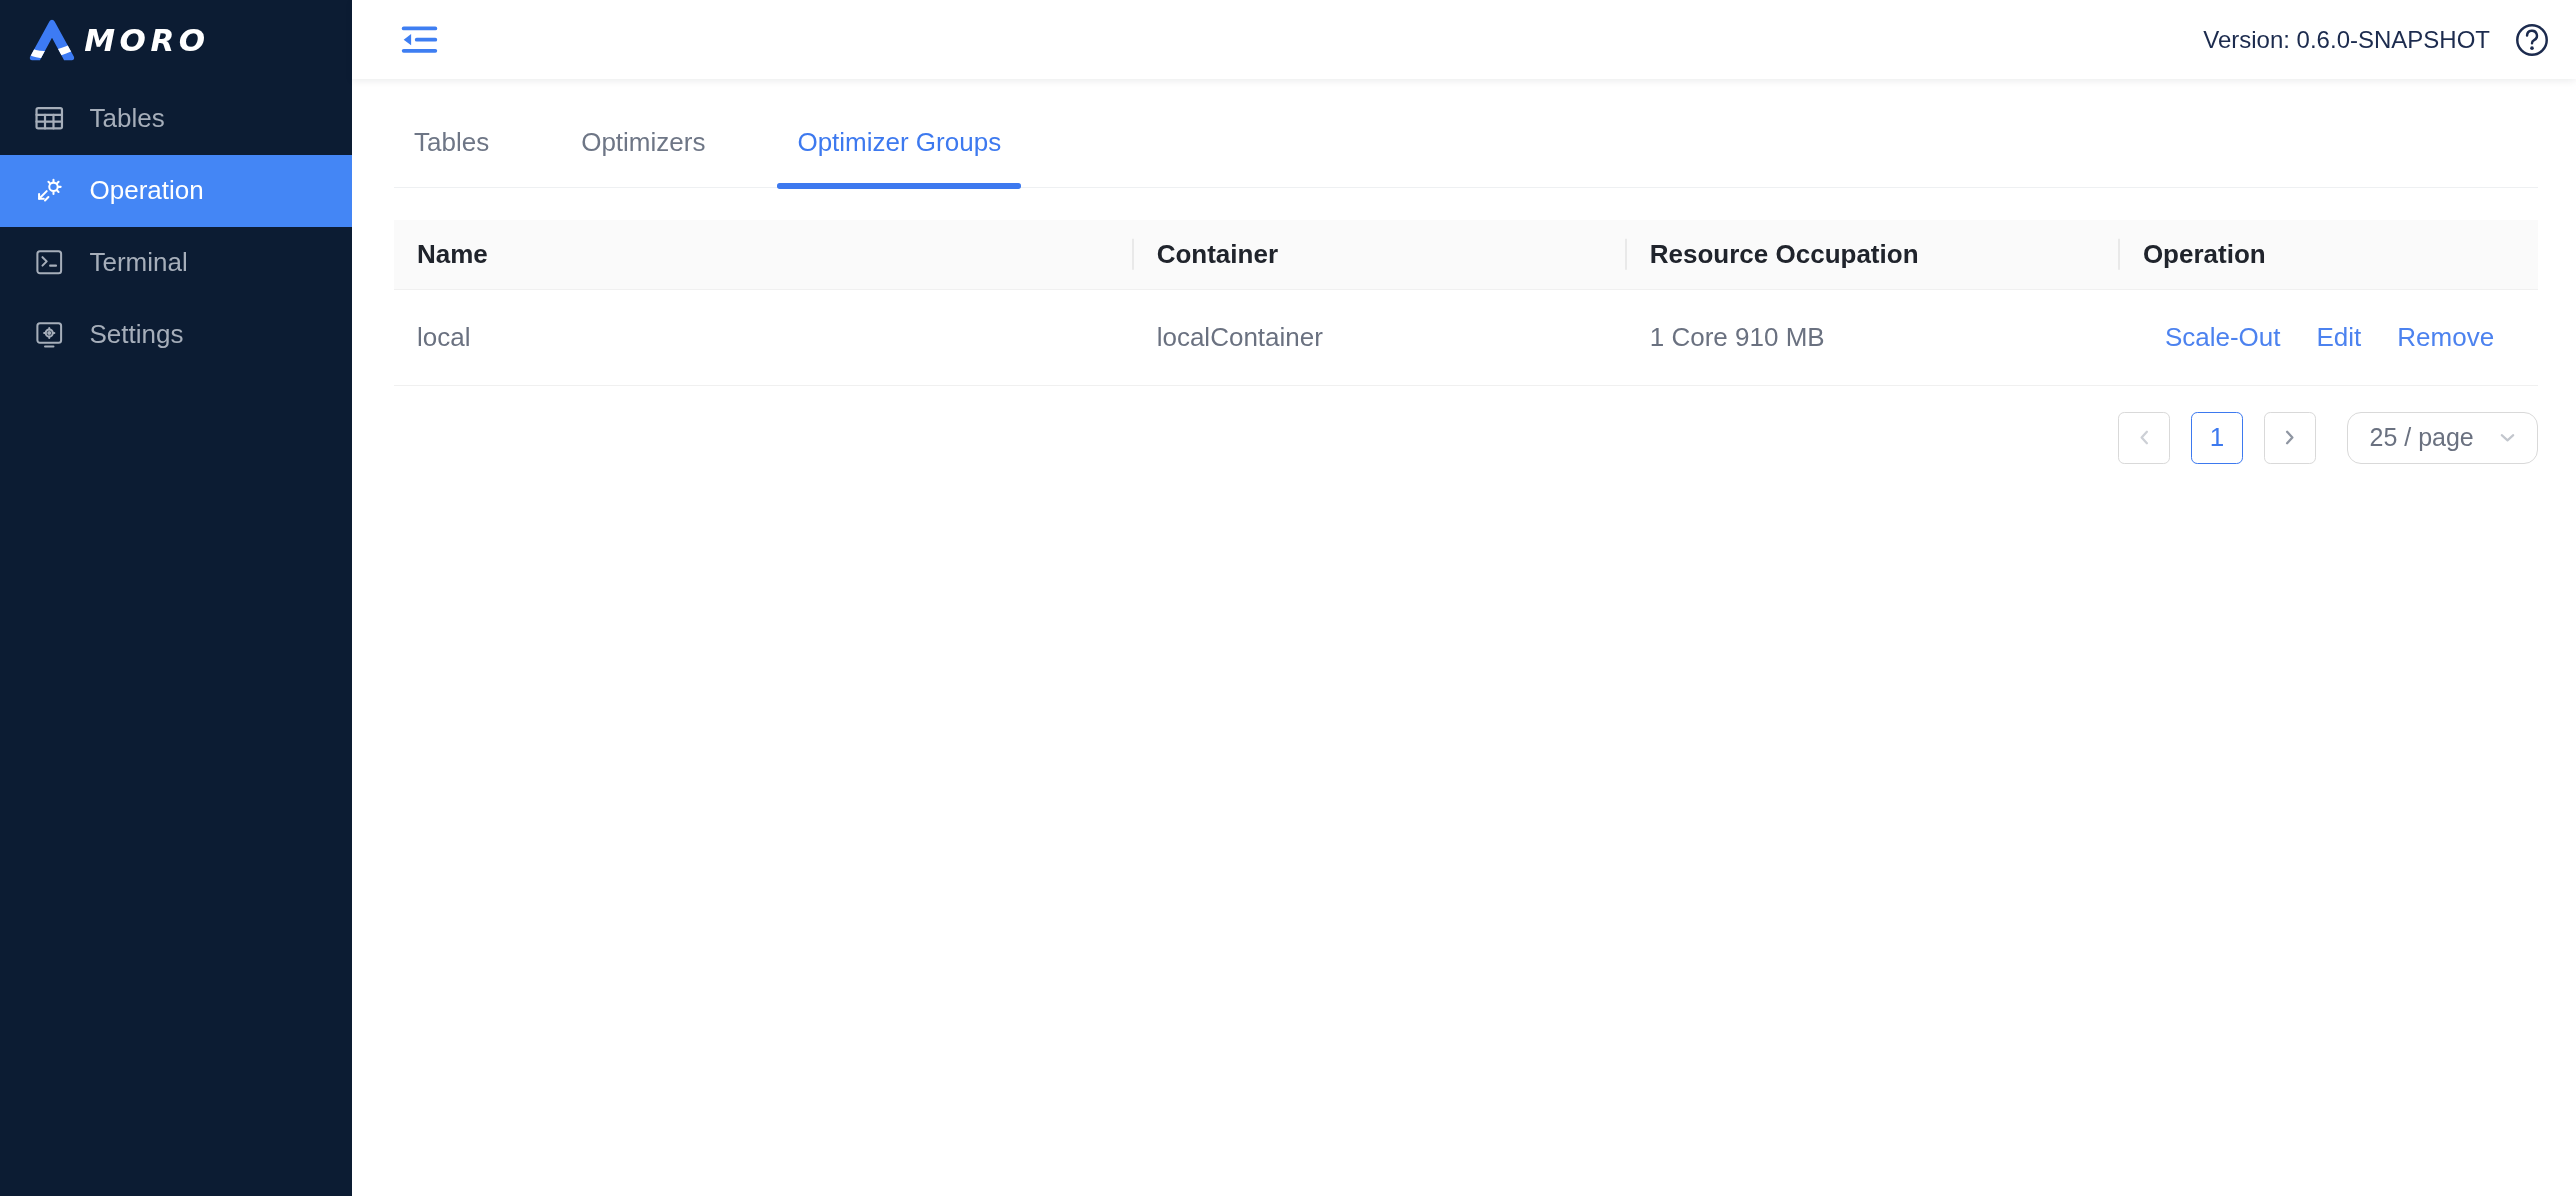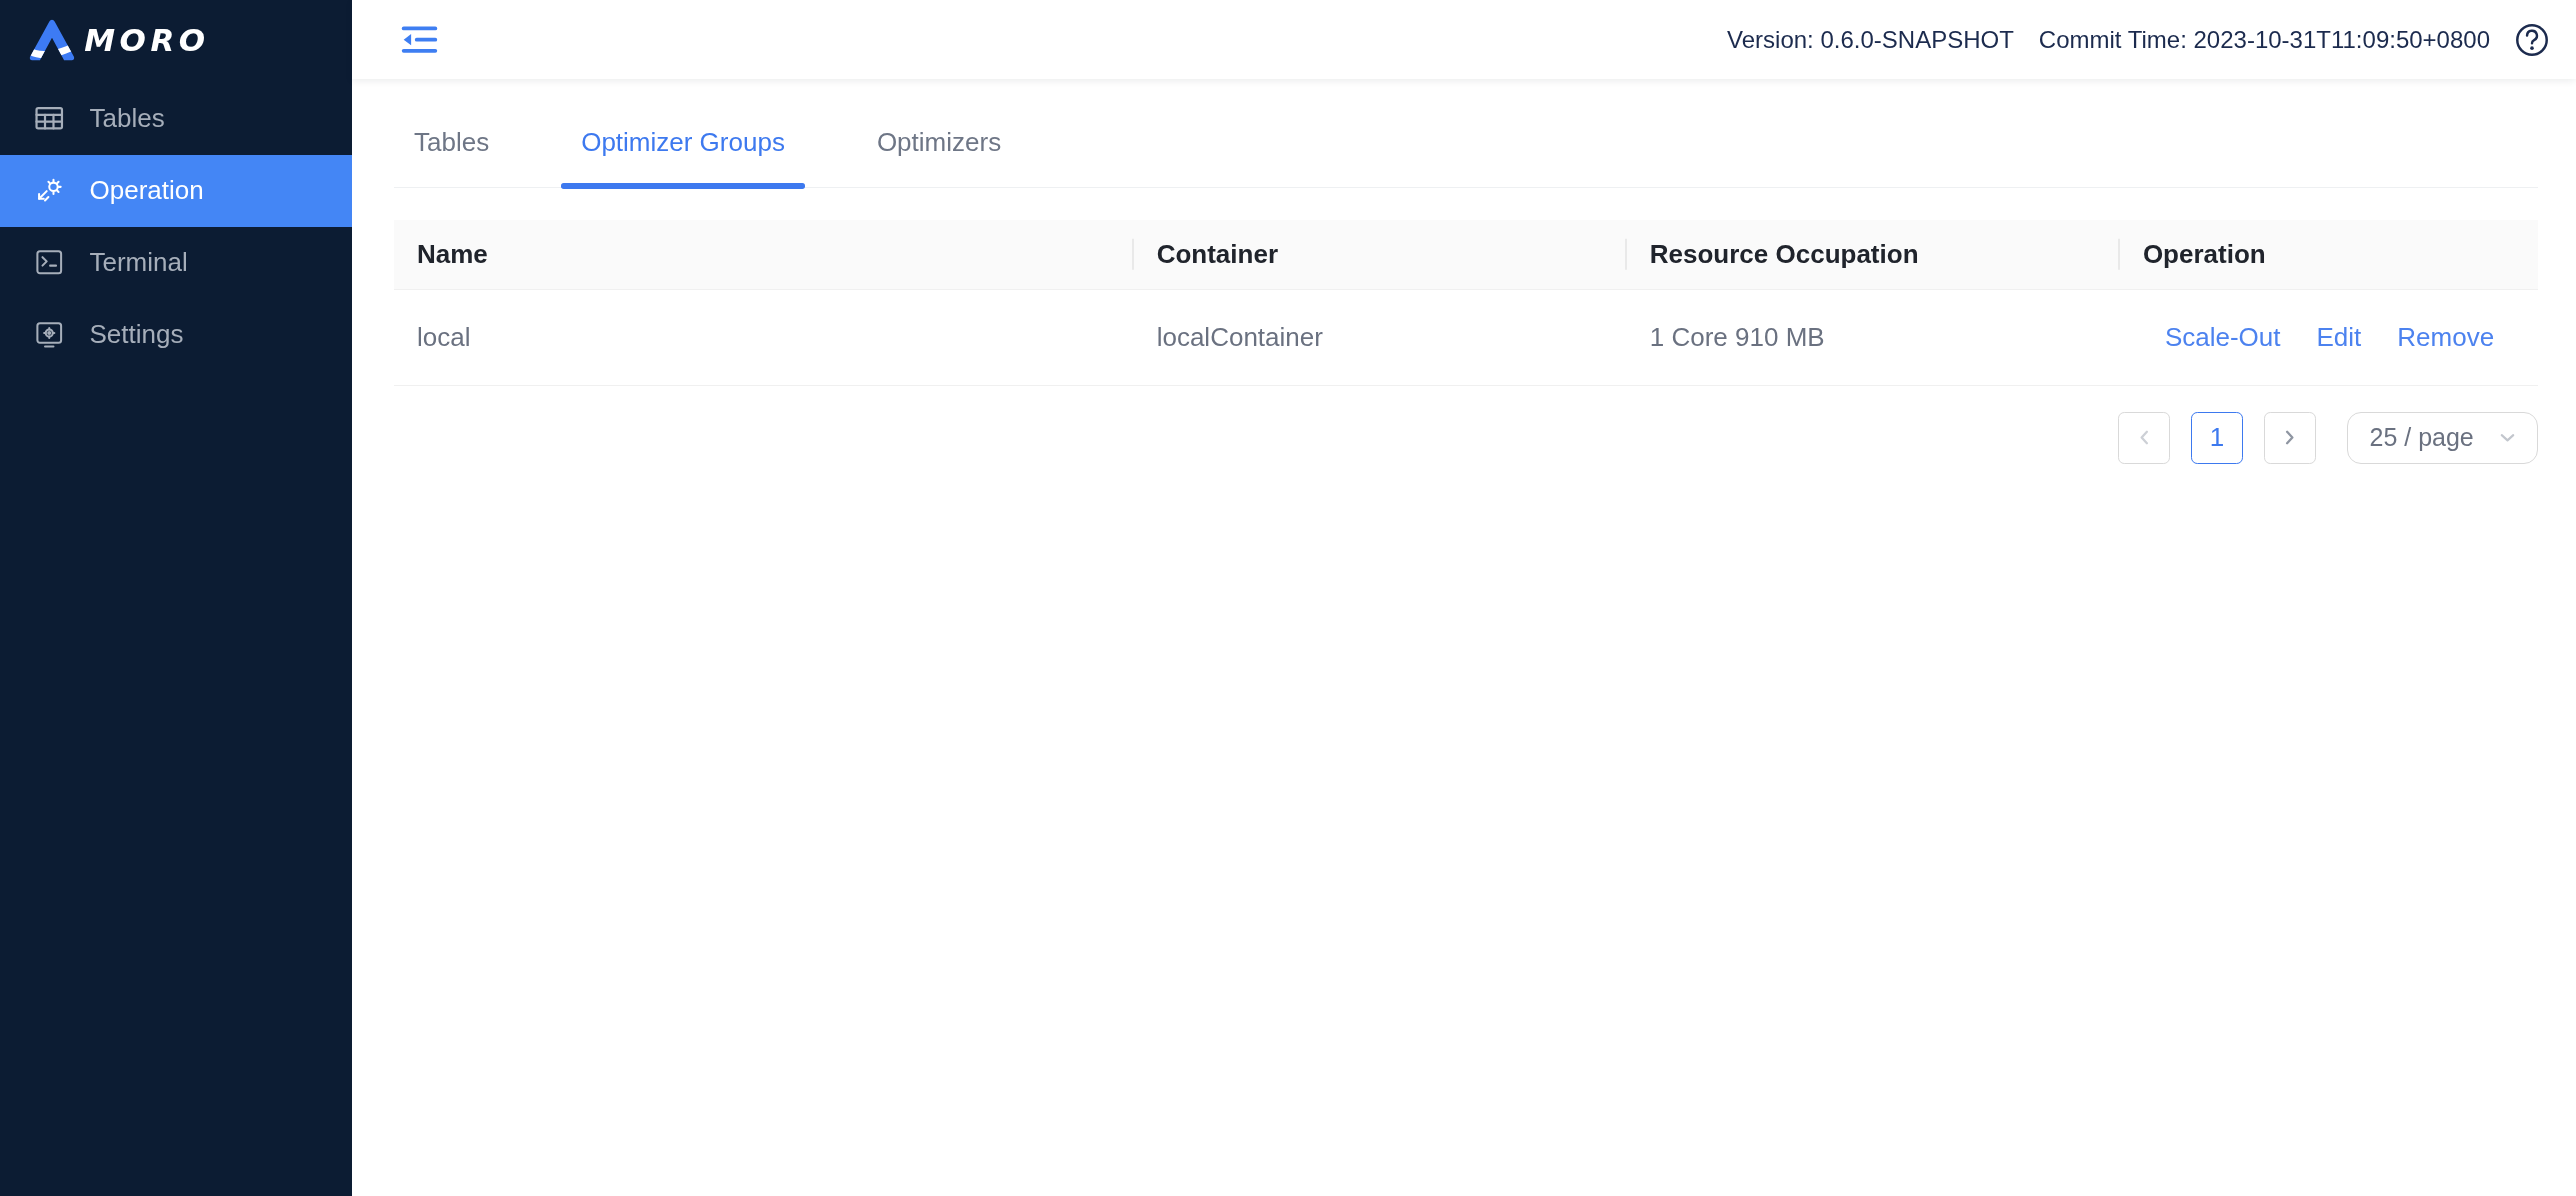--- a/index.html
+++ b/index.html
@@ -298,43 +298,42 @@
       <svg viewBox="0 0 44 40" fill="none" stroke="#3e7ef2" stroke-width="4" stroke-linecap="round">
         <line x1="5" y1="8" x2="39" y2="8"></line>
         <line x1="19" y1="20" x2="39" y2="20"></line>
         <line x1="5" y1="32" x2="39" y2="32"></line>
         <path d="M13 14 L5 20 L13 26 Z" fill="#3e7ef2" stroke="none"></path>
       </svg>
     </div>
     <div class="topbar-right">
       <div class="version-info">
         <span>Version: 0.6.0-SNAPSHOT</span>
-        <span>Commit Time: 2023-10-31T11:09:50+0800</span>
       </div>
       <div class="help-btn">
         <svg viewBox="0 0 40 40" fill="none" stroke="#1c2b4e" stroke-width="2.6" stroke-linecap="round">
           <circle cx="20" cy="20" r="15.5"></circle>
           <path d="M14.8 15.2 a5.2 5.2 0 1 1 7.4 4.9 c-1.7 0.8 -2.2 1.7 -2.2 3.4"></path>
           <circle cx="20" cy="28.6" r="1.9" fill="#1c2b4e" stroke="none"></circle>
         </svg>
       </div>
     </div>
   </header>
 
   <main class="content">
 
     <nav class="tabs-nav">
       <div class="tab">
         <span>Tables</span>
       </div>
+      <div class="tab">
+        <span>Optimizers</span>
+      </div>
       <div class="tab active">
         <span>Optimizer Groups</span>
-      </div>
-      <div class="tab">
-        <span>Optimizers</span>
       </div>
     </nav>
 
 
     <div class="grid-table">
       <table>
         <colgroup>
           <col class="c-name">
             <col class="c-container">
             <col class="c-resource">

